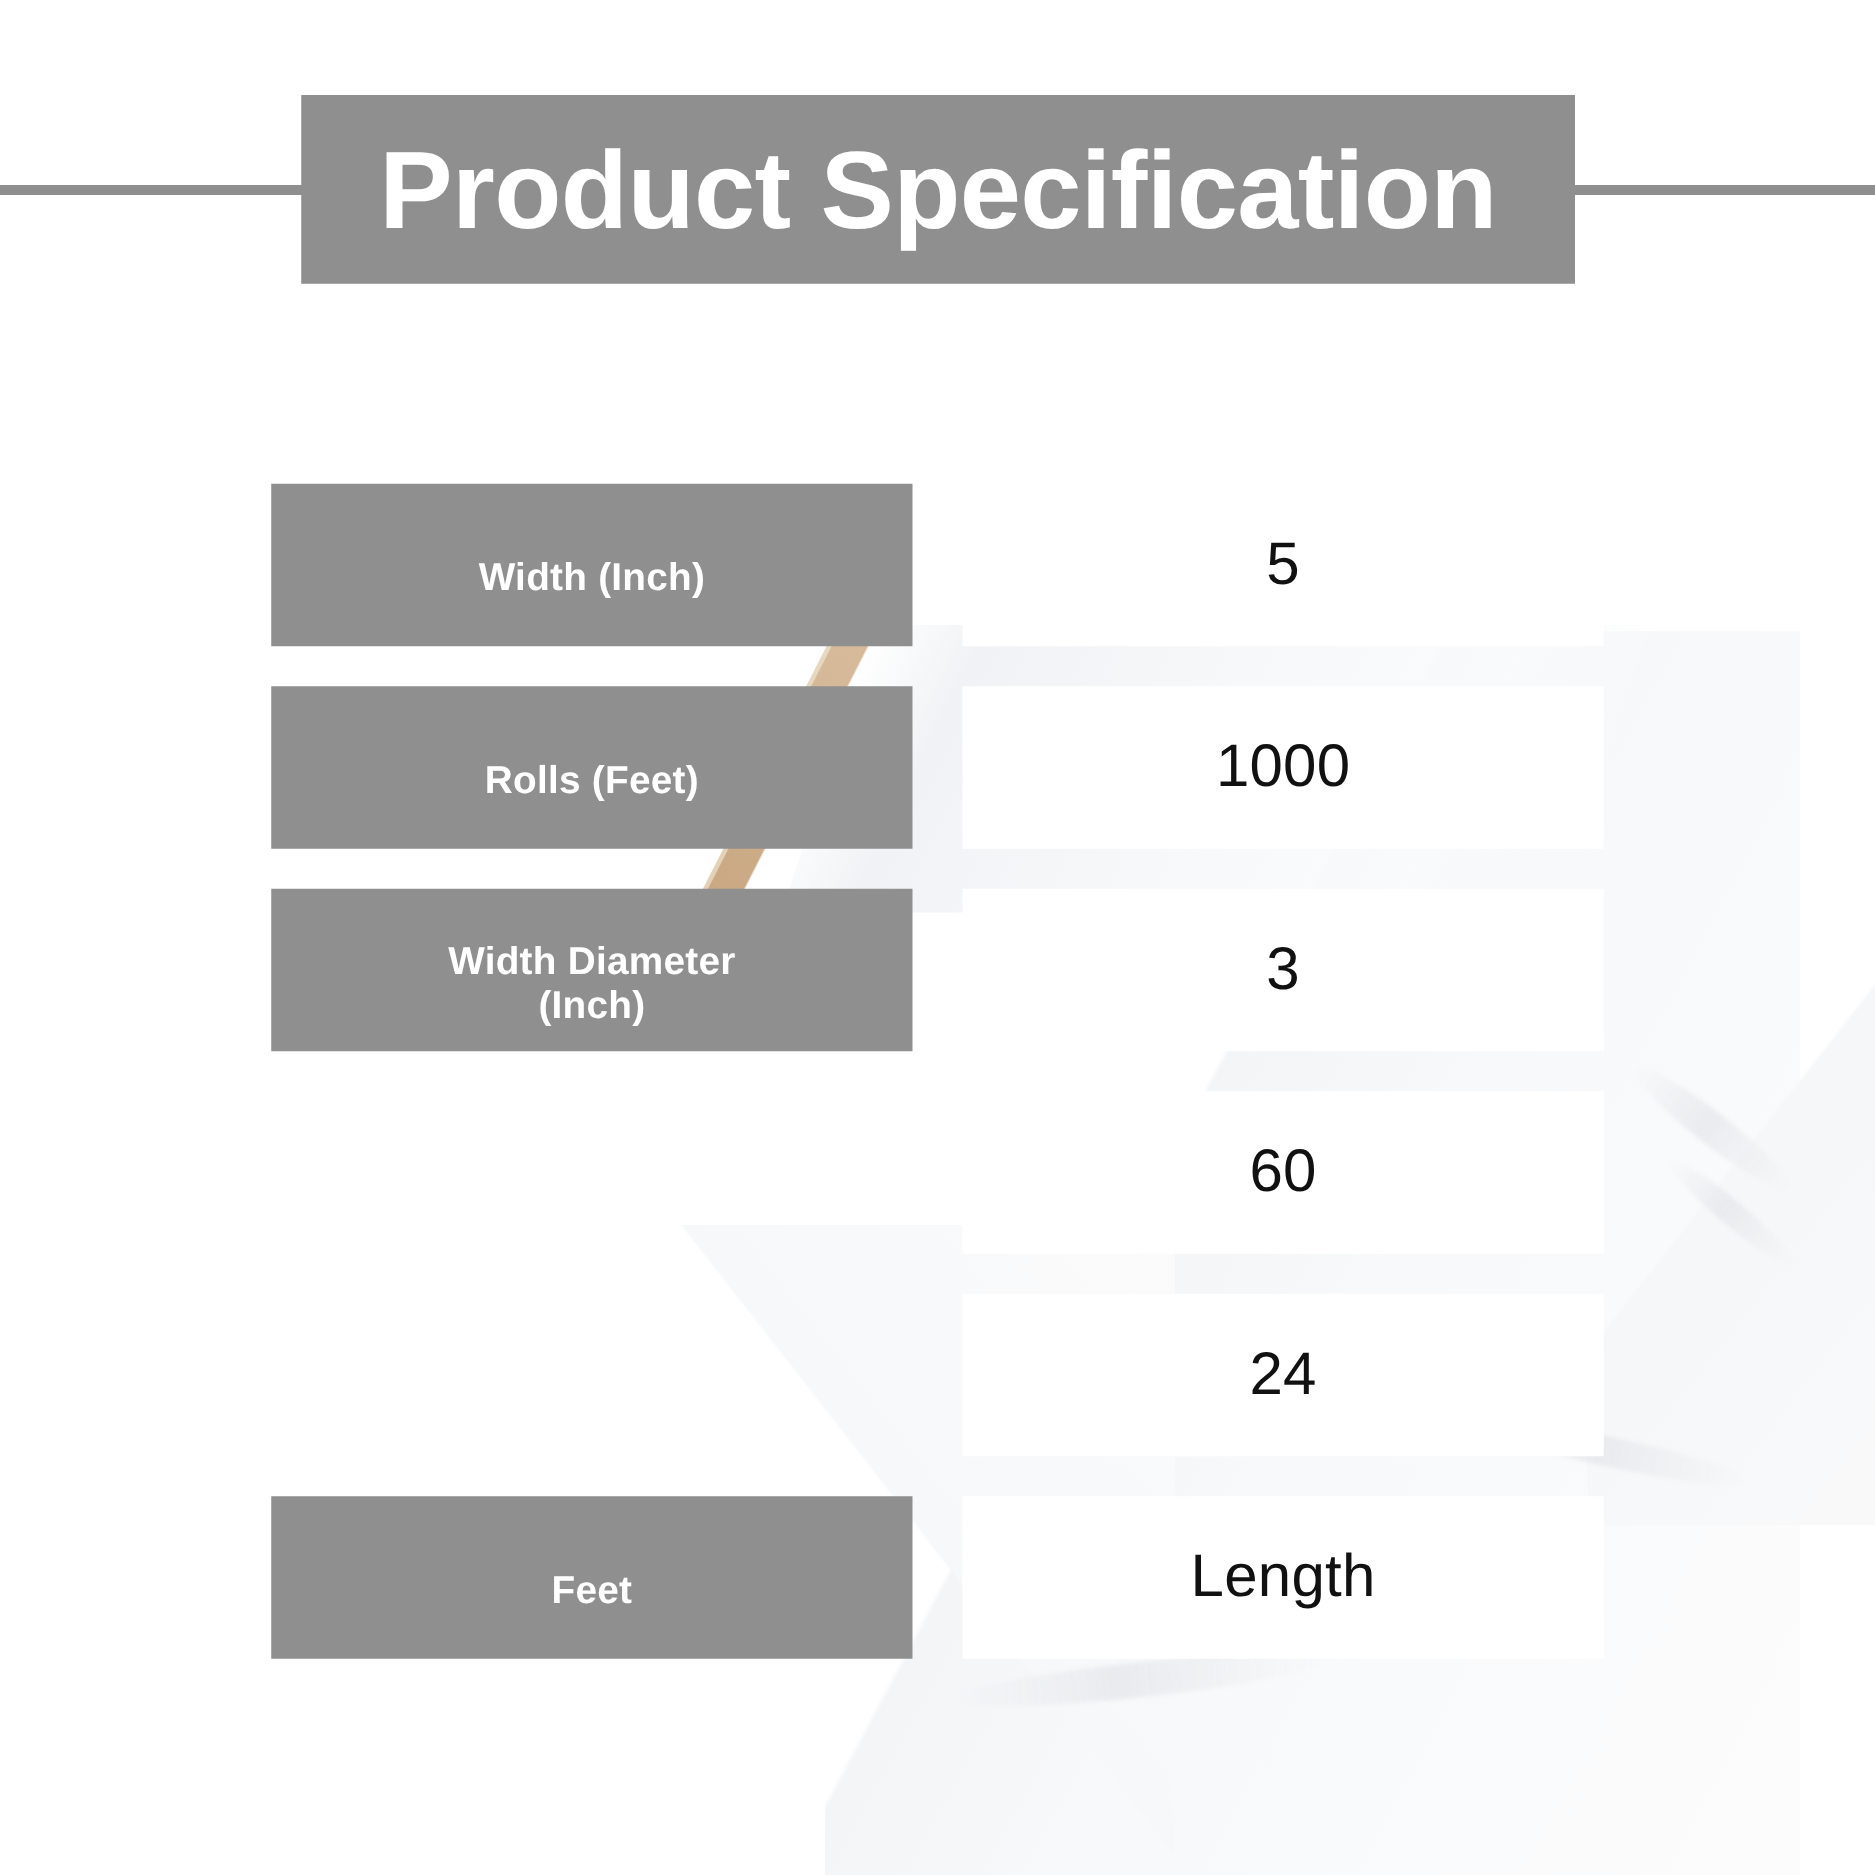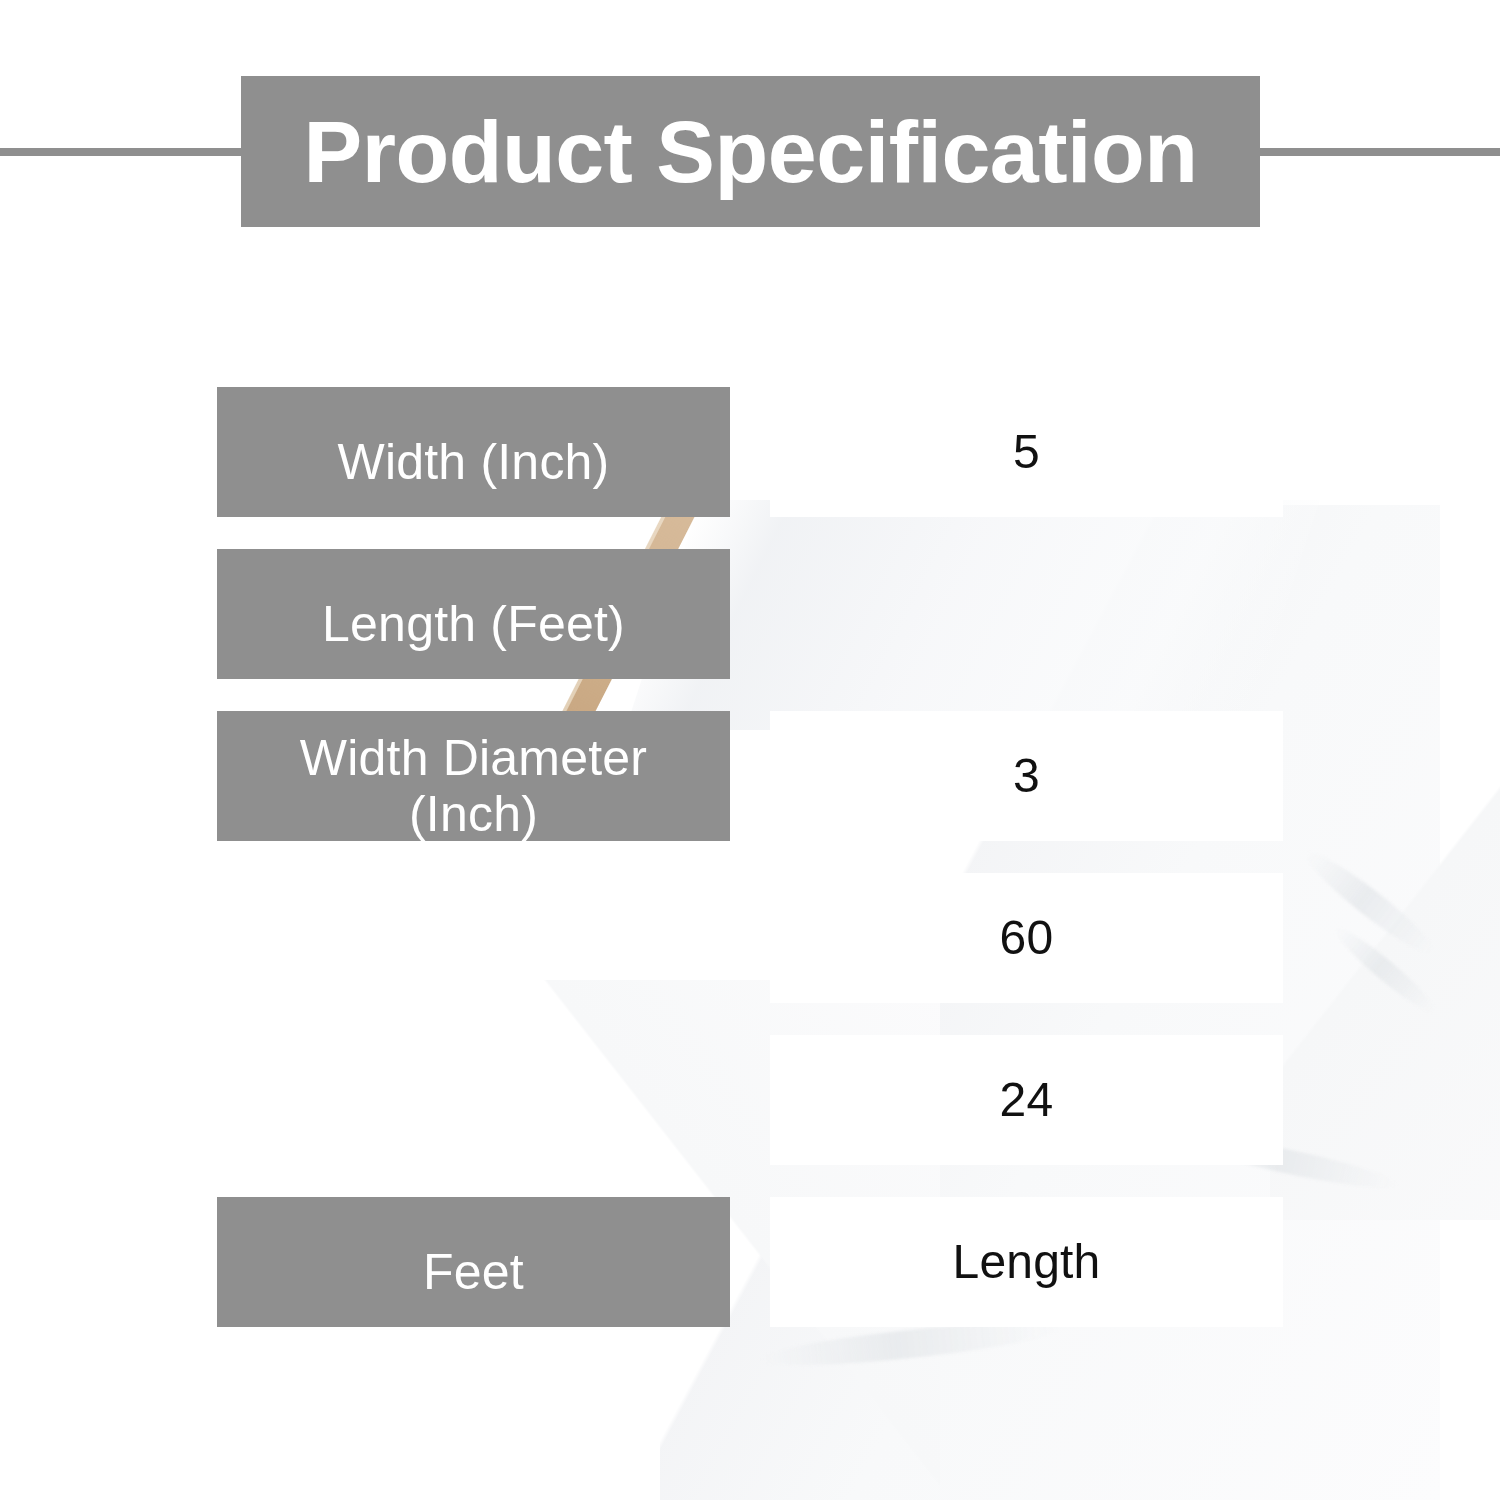--- a/index.html
+++ b/index.html
@@ -164,22 +164,22 @@
     background: #8f8f8f;
     display: flex;
     align-items: center;
     justify-content: center;
     box-sizing: border-box;
     padding: 0 14px;
   }
   .spec-label-text {
     color: #ffffff;
     font-family: "Liberation Sans", sans-serif;
-    font-size: 50px;
-    font-weight: normal;
+    font-size: 31px;
+    font-weight: bold;
     line-height: 1.13;
     text-align: center;
     letter-spacing: 0.2px;
     white-space: pre-line;
     margin-top: 20px;
   }
 
   .spec-value {
     position: absolute;
     left: 553px;
@@ -233,21 +233,24 @@
       <div class="spec-label">
         <span class="spec-label-text">Width (Inch)</span>
       </div>
       <div class="spec-value">
         <span class="spec-value-text">5</span>
       </div>
     </div>
 
     <div class="spec-row">
       <div class="spec-label">
-        <span class="spec-label-text">Length (Feet)</span>
+        <span class="spec-label-text">Rolls (Feet)</span>
+      </div>
+      <div class="spec-value">
+        <span class="spec-value-text">1000</span>
       </div>
     </div>
 
     <div class="spec-row">
       <div class="spec-label">
         <span class="spec-label-text">Width Diameter
 (Inch)</span>
       </div>
       <div class="spec-value">
         <span class="spec-value-text">3</span>

